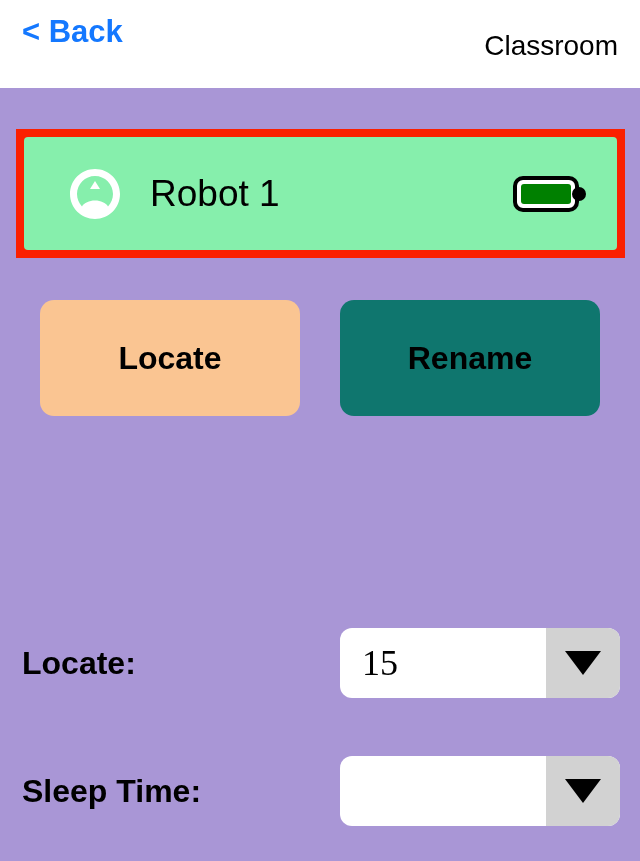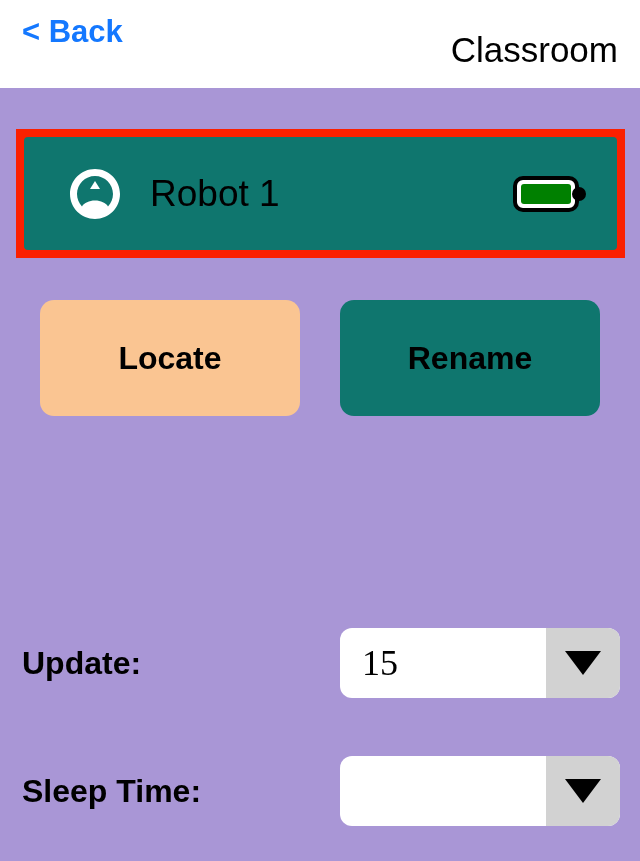--- a/index.html
+++ b/index.html
@@ -32,21 +32,21 @@
     font-weight: bold;
     color: #1478ff;
     letter-spacing: 0px;
     white-space: nowrap;
     cursor: pointer;
   }
   .nav-title {
     position: absolute;
     right: 22px;
     top: 30px;
-    font-size: 35px;
+    font-size: 28px;
     font-weight: normal;
     color: #000000;
     white-space: nowrap;
   }
 
   
   .content {
     position: absolute;
     left: 0; top: 88px;
     width: 640px;
@@ -63,21 +63,21 @@
     height: 129px;
     background: #fb2000;
     box-sizing: border-box;
     padding: 8px;
     cursor: pointer;
   }
   .robot-card {
     position: relative;
     width: 100%;
     height: 100%;
-    background: #0f766e;
+    background: #86efac;
     border-radius: 4px;
     box-sizing: border-box;
   }
   .robot-icon {
     position: absolute;
     left: 44px;
     top: 50%;
     transform: translateY(-50%);
     width: 54px;
     height: 54px;
@@ -233,21 +233,21 @@
 
     </div>
   </div>
 
   <button class="btn btn-locate">Locate</button>
 
   <button class="btn btn-rename">Rename</button>
 
 
   <div class="setting-row row-volume">
-    <span class="setting-label">Update:</span>
+    <span class="setting-label">Locate:</span>
     <div class="select-wrap">
       <span class="select-value">15</span>
       <span class="select-arrow-box">
         <span class="arrow-down"></span>
       </span>
     </div>
   </div>
 
   <div class="setting-row row-sleep">
     <span class="setting-label">Sleep Time:</span>

